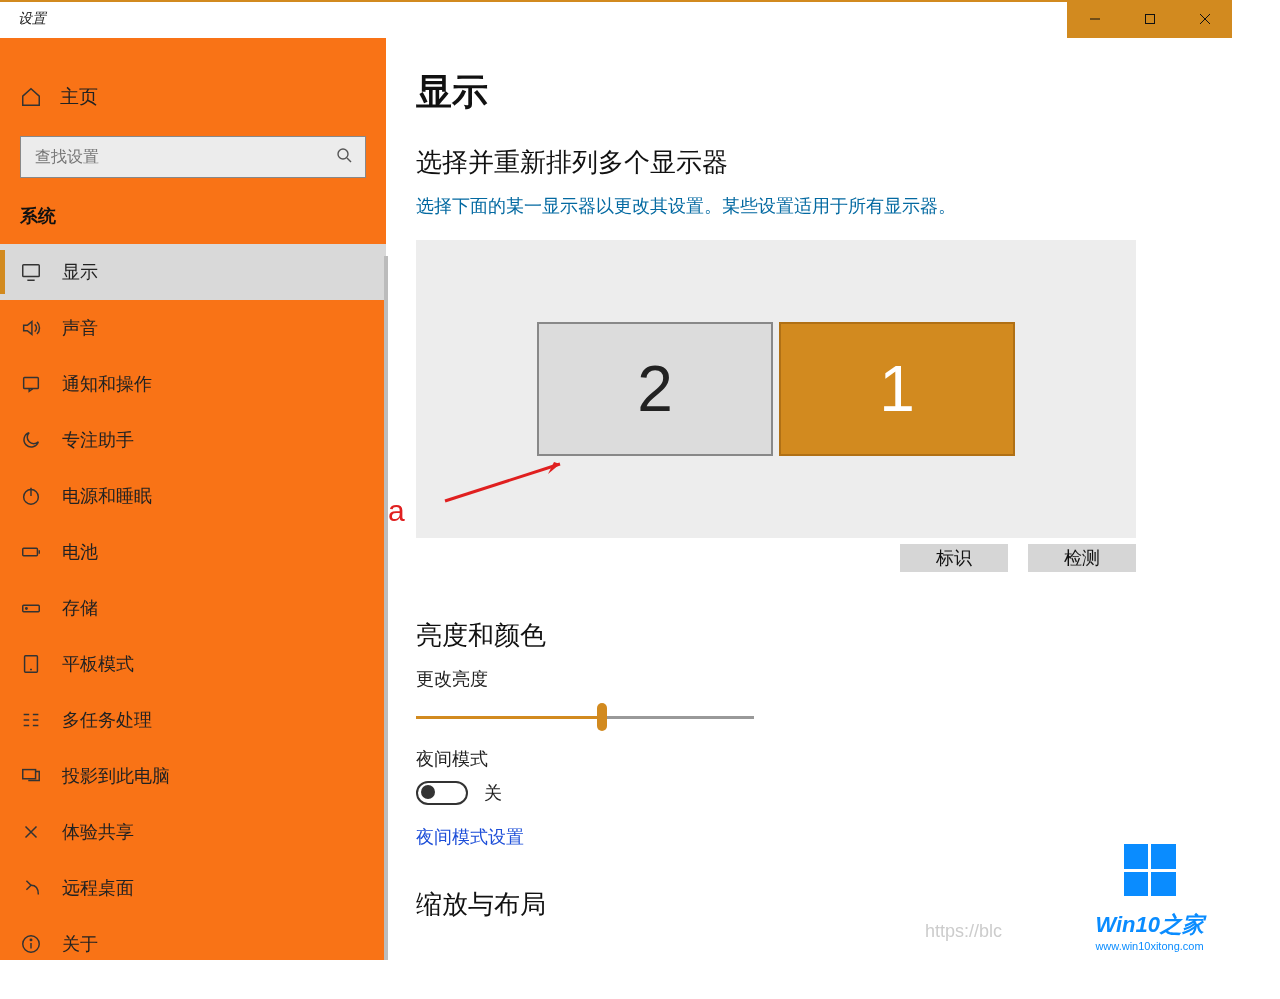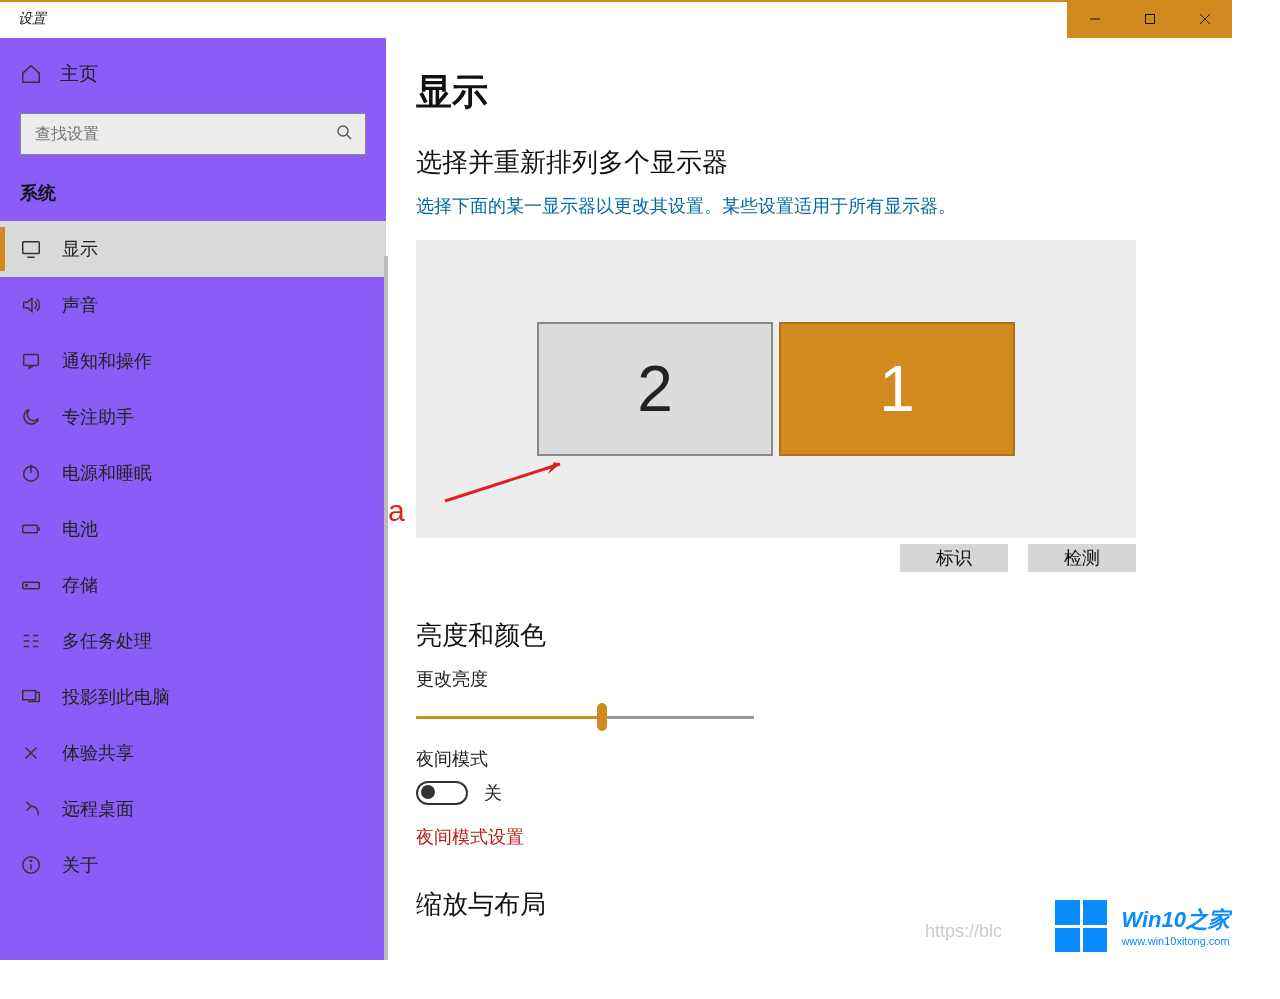--- a/index.html
+++ b/index.html
@@ -5,21 +5,21 @@
 * { box-sizing: border-box; margin: 0; padding: 0; font-family: "Microsoft YaHei", "Segoe UI", sans-serif; }
 html, body { width: 1280px; height: 999px; overflow: hidden; background: #fff; }
 .window { width: 1232px; height: 960px; position: relative; background: #fff; }
 .titlebar { height: 38px; display: flex; align-items: center; justify-content: space-between; background: #fff; font-style: italic; }
 .titlebar-accent { position: absolute; top: 0; left: 0; right: 0; height: 2px; background: #d28a1f; }
 .titlebar-title { font-size: 14px; padding-left: 18px; color: #222; }
 .window-controls { display: flex; height: 100%; background: #d28a1f; }
 .win-btn { width: 55px; height: 38px; display: flex; align-items: center; justify-content: center; color: #111; cursor: pointer; }
 .win-btn svg { width: 12px; height: 12px; }
 .body-area { display: flex; height: calc(100% - 38px); }
-.sidebar { width: 386px; background: #8b5cf6; padding-top: 9px; position: relative; }
+.sidebar { width: 386px; background: #f97316; padding-top: 32px; position: relative; }
 .home-row { display: flex; align-items: center; gap: 18px; padding: 14px 20px; font-size: 19px; color: #222; cursor: pointer; }
 .home-row .icon { width: 22px; height: 22px; display:flex; align-items:center; justify-content:center; }
 .search-wrap { padding: 0 20px; margin-top: 12px; }
 .search { width: 100%; height: 42px; border: 1px solid #888; background: #ececec; padding: 0 40px 0 14px; font-size: 16px; color: #666; position: relative; }
 .search-box { position: relative; }
 .search-icon { position: absolute; right: 14px; top: 50%; transform: translateY(-50%); color: #555; }
 .group-title { font-size: 18px; font-weight: 700; color: #111; padding: 26px 20px 16px; }
 .nav-item { display: flex; align-items: center; gap: 20px; padding: 16px 20px; font-size: 18px; color: #222; cursor: pointer; position: relative; }
 .nav-item.active { background: #d9d9d9; }
 .nav-item.active::before { content: ""; position: absolute; left: 0; top: 6px; bottom: 6px; width: 5px; background: #d28a1f; }
@@ -40,23 +40,23 @@
 .section2 { margin-top: 46px; }
 .label { font-size:18px; color:#222; margin: 14px 0 10px; }
 .slider-wrap { width:338px; height:32px; position:relative; display:flex; align-items:center; }
 .slider-track { position:absolute; left:0; right:0; height:3px; background:#999; }
 .slider-fill { position:absolute; left:0; height:3px; background:#d28a1f; }
 .slider-thumb { position:absolute; top:50%; width:10px; height:28px; border-radius:5px; background:#d28a1f; transform:translate(-50%,-50%); }
 .toggle-row { display:flex; align-items:center; gap:16px; }
 .toggle { width:52px; height:24px; border:2px solid #333; border-radius:14px; position:relative; cursor:pointer; }
 .toggle-knob { position:absolute; left:3px; top:2px; width:14px; height:14px; border-radius:50%; background:#333; }
 .toggle-label { font-size:18px; color:#222; }
-.link { color:#b91c1c; font-size:18px; margin-top:20px; display:inline-block; cursor:pointer; }
+.link { color:#1d4ed8; font-size:18px; margin-top:20px; display:inline-block; cursor:pointer; }
 .section3 { margin-top: 38px; }
-.watermark { position:absolute; right:2px; bottom:8px; display:flex; align-items:center; gap:14px; }
+.watermark { position:absolute; right:28px; bottom:8px; display:flex; align-items:center; gap:14px;flex-direction:column; }
 .win-logo { width:52px; height:52px; display:grid; grid-template-columns:1fr 1fr; grid-template-rows:1fr 1fr; gap:3px; }
 .win-logo div { background:#0a8cff; }
 .wm-text { display:flex; flex-direction:column; }
 .wm-big { font-size:22px; font-weight:700; font-style:italic; color:#0a8cff; }
 .wm-small { font-size:11px; color:#0a8cff; }
 .faint-url { position:absolute; right:230px; bottom:18px; font-size:18px; color:#ccc; }
 .sidebar-scroll-indicator { position:absolute; right:-2px; top:218px; bottom:0; width:4px; background:#bcbcbc; }
 </style>
 </head>
 <body>
@@ -170,20 +170,29 @@
               <svg viewBox="0 0 24 24" width="22" height="22" fill="none" stroke="#333" stroke-width="1.6">
                 <rect x="3" y="9" width="18" height="7" rx="1"></rect>
                 <circle cx="7" cy="12.5" r="0.8" fill="#333"></circle>
               </svg>
             </span>
             <span>存储</span>
           </div>
           <div class="nav-item">
             <span class="icon">
               <svg viewBox="0 0 24 24" width="22" height="22" fill="none" stroke="#333" stroke-width="1.6">
+                <rect x="5" y="3" width="14" height="18" rx="1"></rect>
+                <line x1="11" y1="18" x2="13" y2="18"></line>
+              </svg>
+            </span>
+            <span>平板模式</span>
+          </div>
+          <div class="nav-item">
+            <span class="icon">
+              <svg viewBox="0 0 24 24" width="22" height="22" fill="none" stroke="#333" stroke-width="1.6">
                 <line x1="4" y1="6" x2="10" y2="6"></line>
                 <line x1="4" y1="12" x2="10" y2="12"></line>
                 <line x1="4" y1="18" x2="10" y2="18"></line>
                 <line x1="14" y1="6" x2="20" y2="6"></line>
                 <line x1="14" y1="12" x2="20" y2="12"></line>
                 <line x1="14" y1="18" x2="20" y2="18"></line>
               </svg>
             </span>
             <span>多任务处理</span>
           </div>

